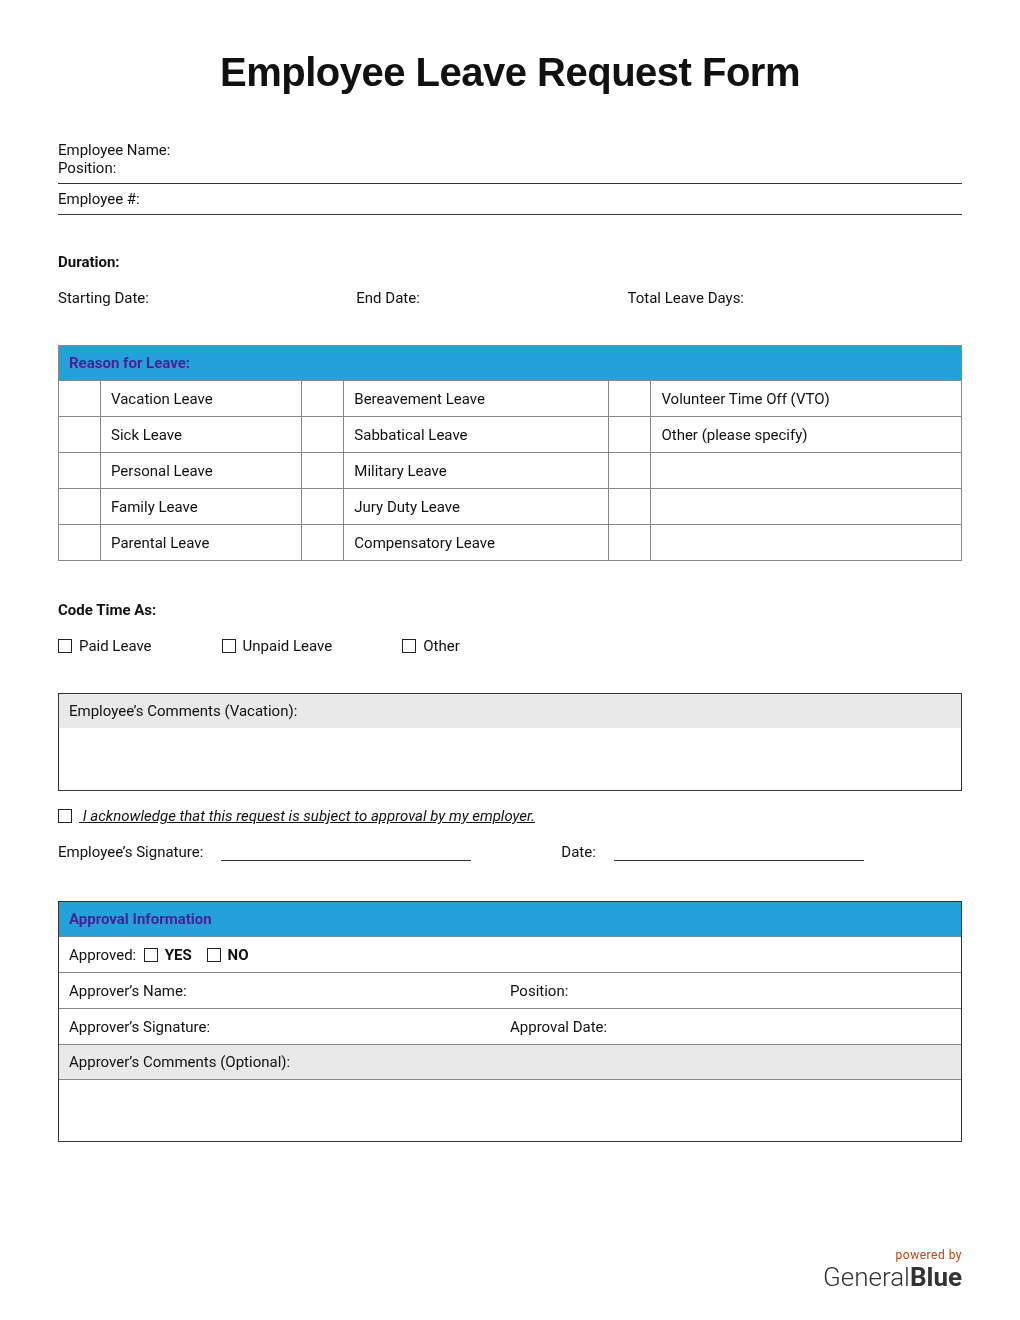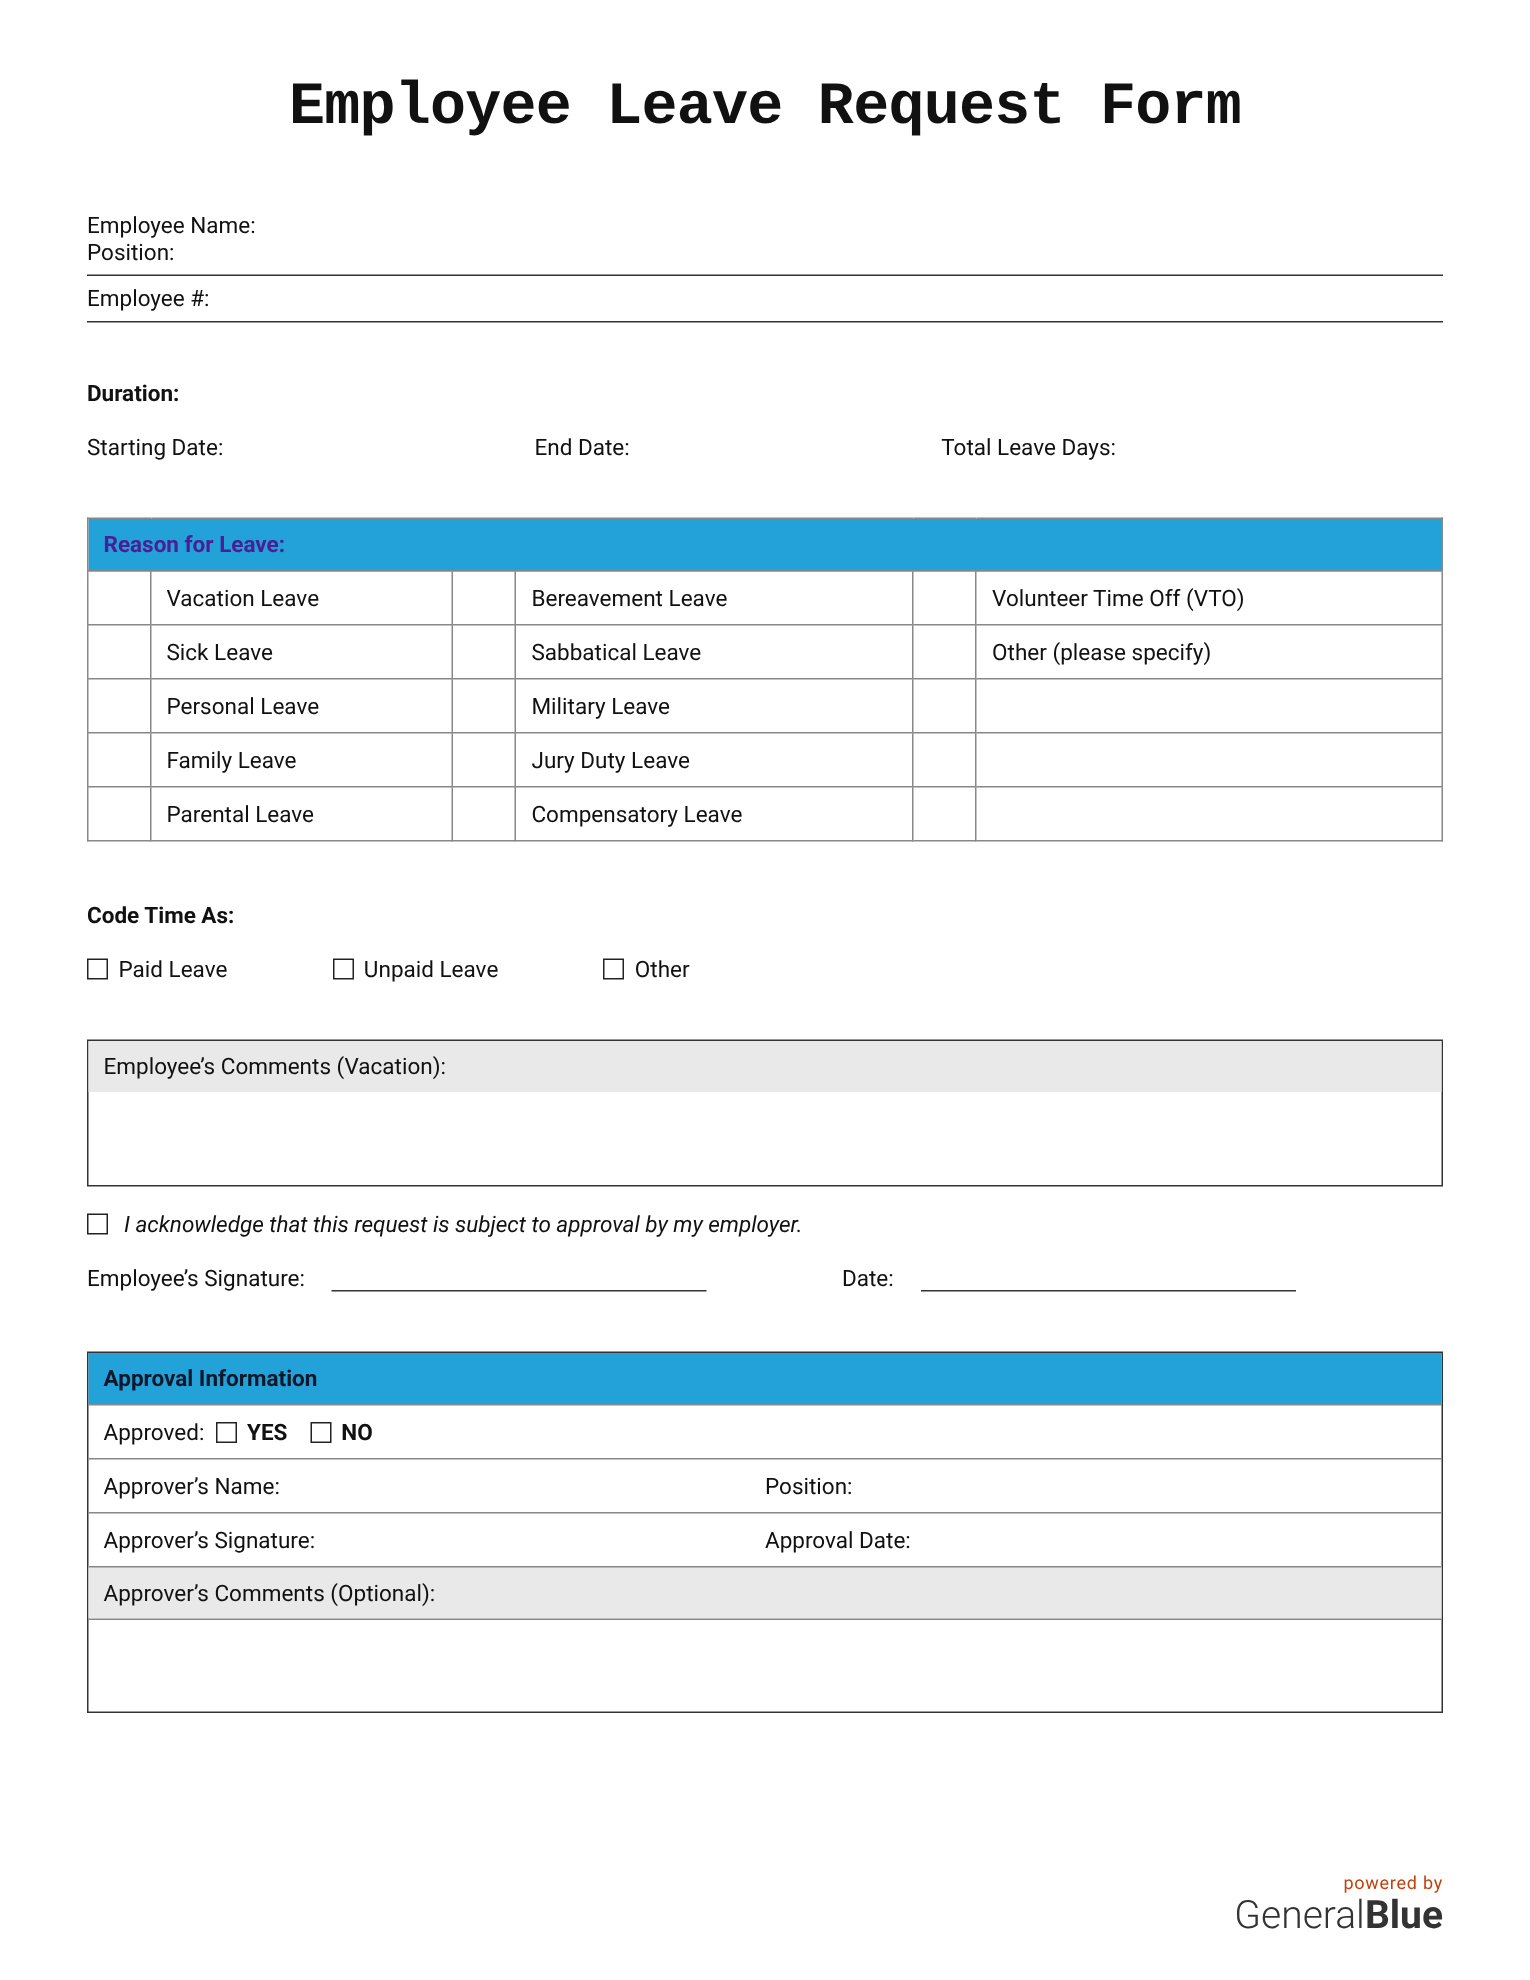--- a/index.html
+++ b/index.html
@@ -11,21 +11,21 @@
     height: 1320px;
     padding: 50px 58px 20px 58px;
     position: relative;
   }
   h1.title {
     text-align: center;
     font-size: 40px;
     font-weight: 800;
     letter-spacing: -0.5px;
     margin-bottom: 40px;
-    font-family: Liberation Mono, monospace;
+    font-family: Liberation Sans, sans-serif;
   }
   .info-row {
     display: flex;
     border-bottom: 1px solid #333;
     padding: 6px 0;
     font-size: 15px;
     flex-direction: column;
   }
   .info-row .field { flex: 1; }
   .section-gap { height: 38px; }
@@ -83,20 +83,21 @@
     background: #e9e9e9;
     padding: 8px 10px;
     font-size: 15px;
   }
   .comments-body { height: 62px; }
 
   .ack-row {
     font-size: 15px;
     margin-top: 16px;
     font-style: italic;
+    text-decoration: underline;
   }
   .sig-row {
     display: flex;
     margin-top: 18px;
     font-size: 15px;
     align-items: flex-end;
   }
   .sig-row .sig-label { }
   .sig-row .sig-line {
     flex: 0 0 250px;
@@ -106,21 +107,21 @@
   }
   .sig-row .gap { flex: 0 0 90px; }
 
   .approval {
     border: 1px solid #333;
     margin-top: 40px;
     font-size: 15px;
   }
   .approval-header {
     background: #23a2d9;
-    color: #0f172a;
+    color: #4c1d95;
     font-weight: 700;
     padding: 8px 10px;
   }
   .approval-row {
     display: flex;
     border-top: 1px solid #888;
     padding: 7px 10px;
     align-items: center;
     min-height: 36px;
   }

